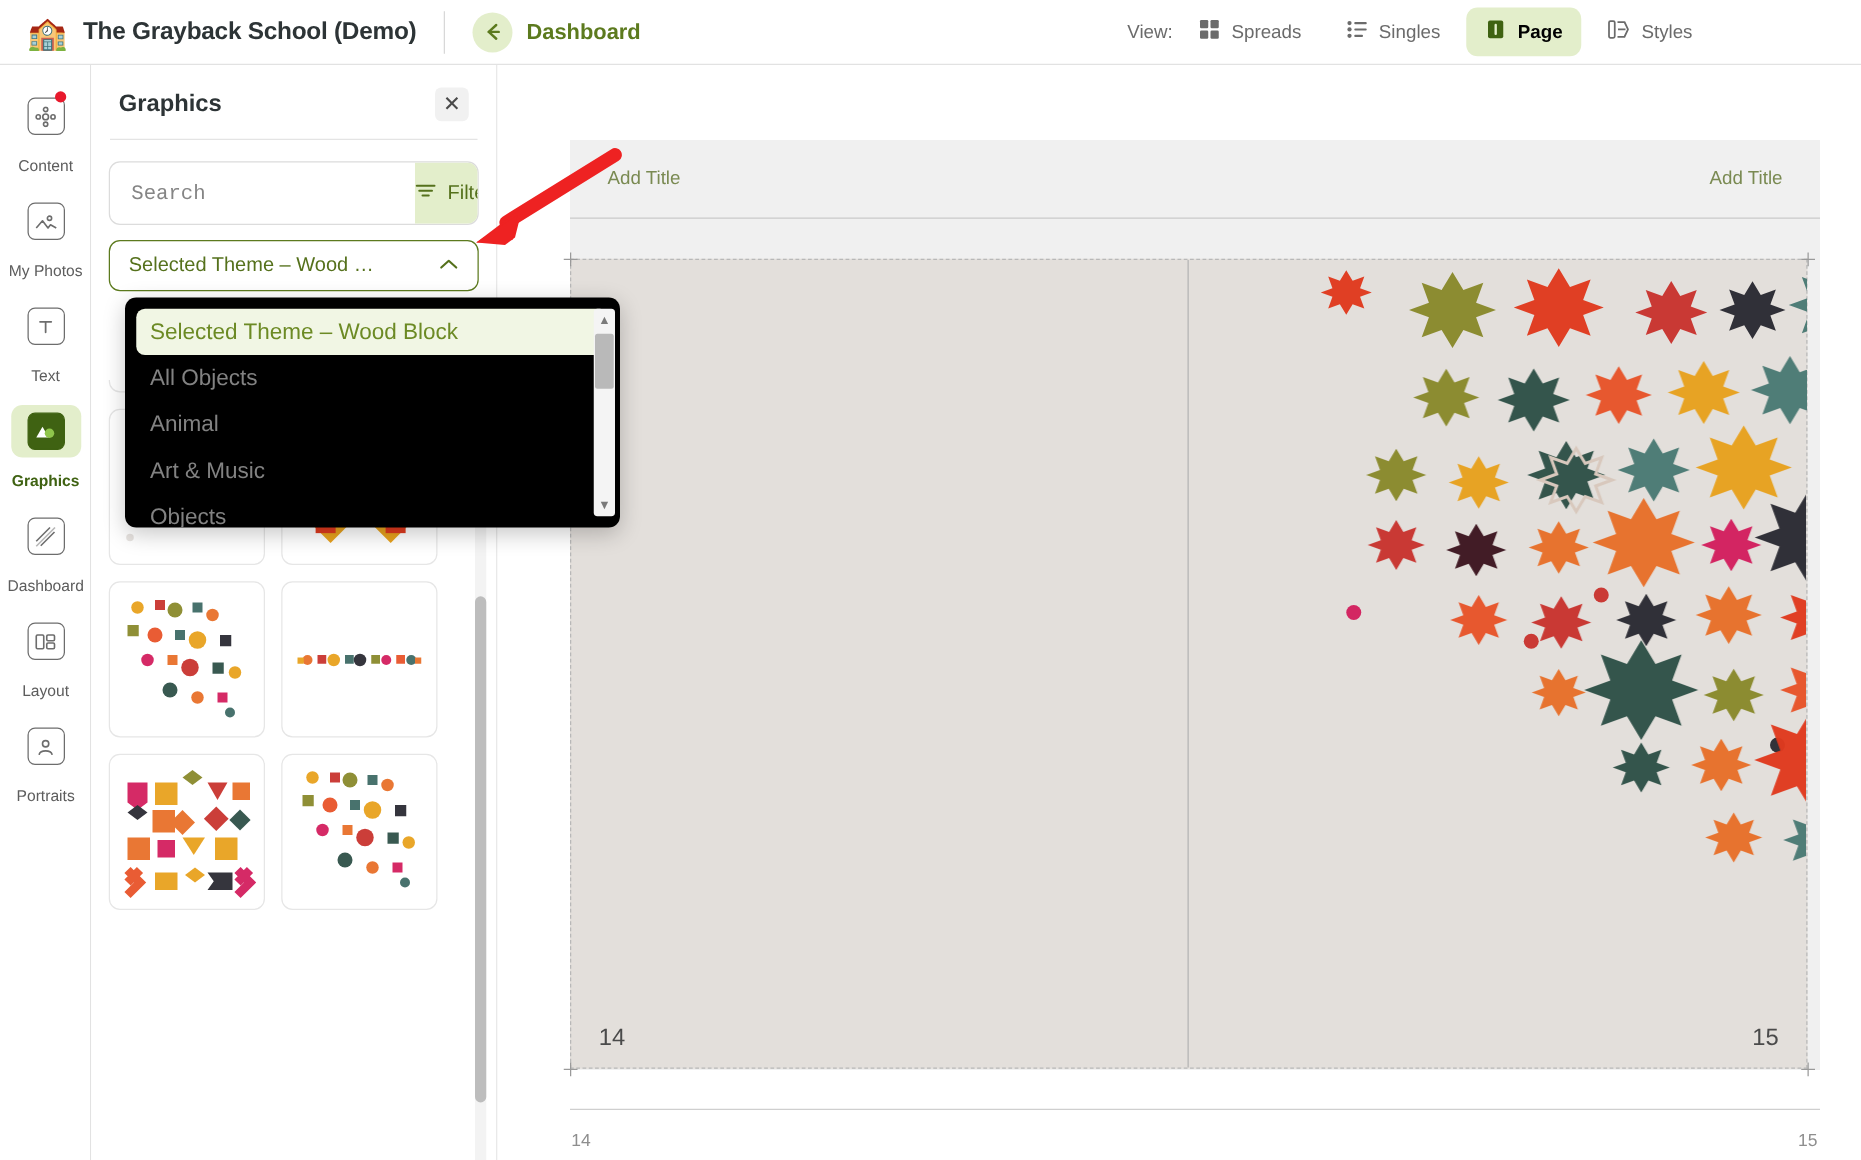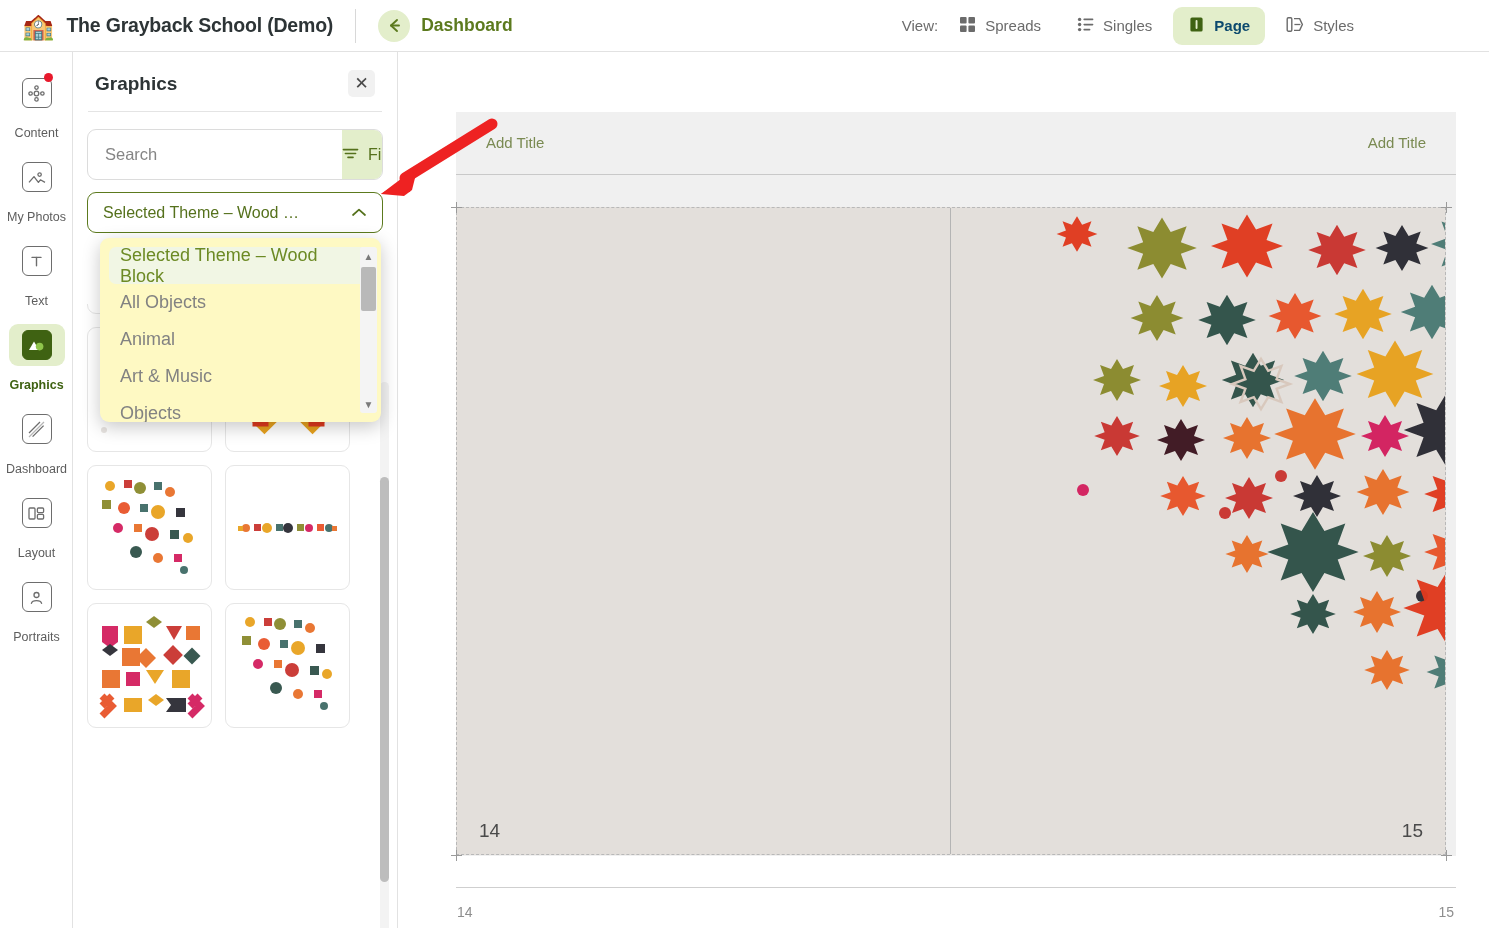--- a/index.html
+++ b/index.html
@@ -30,21 +30,21 @@
 
   .view-group {
     margin-left: auto; display: flex; align-items: center; gap: 6px; padding-right: 120px;
   }
   .view-label { font-size: 15px; color: #6b6b6b; margin-right: 0; }
   .view-item {
     display: flex; align-items: center; gap: 9px;
     padding: 9px 15px; border-radius: 9px; cursor: pointer;
     font-size: 15px; color: #6b6b6b;
   }
-  .view-item.active { background: #e3eecb; color: #0c4a6e; font-weight: bold; }
+  .view-item.active { background: #e3eecb; color: #000000; font-weight: bold; }
 
   
   .rail {
     position: absolute; left: 0; top: 52px; width: 73px; height: 876px;
     background: #ffffff; border-right: 1px solid #e2e2e2;
     padding-top: 20px;
   }
   .rail-item {
     width: 73px; display: flex; flex-direction: column; align-items: center;
     gap: 12px; margin-bottom: 16px; cursor: pointer; position: relative;
@@ -86,21 +86,21 @@
   .head-rule { height: 1px; background: #e4e4e4; margin: 14px 15px 0 15px; }
 
   .searchrow {
     margin: 17px 14px 0 14px; height: 51px;
     border: 1px solid #dcdcdc; border-radius: 9px;
     display: flex; align-items: center; overflow: hidden; background: #fff;
   }
   .search-input {
     flex: 1; border: none; outline: none; height: 49px;
     padding: 0 17px; font-size: 16.5px; color: #6b6b6b;
-    font-family: Liberation Sans, sans-serif; background: transparent;
+    font-family: Liberation Mono, monospace; background: transparent;
   }
   .search-input::placeholder { color: #858585; }
   .search-sep { width: 1px; height: 49px; background: #dcdcdc; }
   .filter-btn {
     width: 103px; height: 49px; background: #e3eecb; color: #55711c;
     display: flex; align-items: center; justify-content: center; gap: 9px;
     font-size: 16px; cursor: pointer;
   }
 
   .theme-select {
@@ -130,22 +130,22 @@
     position: absolute; right: 8px; top: 425px; width: 9px; height: 405px;
     background: #bdbdbd; border-radius: 5px; cursor: pointer;
   }
   .panel-scroll-track {
     position: absolute; right: 8px; top: 330px; width: 9px; height: 590px;
     background: #f3f3f3; border-radius: 5px;
   }
 
   
   .dropdown {
-    position: absolute; left: 100px; top: 238px; width: 281px; height: 184px;
-    background: #fef9c3; border-radius: 9px; z-index: 60;
+    position: absolute; left: 100px; top: 238px; width: 396px; height: 184px;
+    background: #000000; border-radius: 9px; z-index: 60;
     box-shadow: 0 5px 18px rgba(0,0,0,0.22); overflow: hidden;
   }
   .dd-list { padding: 9px 0 0 0; }
   .dd-item {
     height: 37px; display: flex; align-items: center;
     padding: 4px 20px; font-size: 18px; color: #828282; cursor: pointer;
   }
   .dd-item.sel { background: #f1f6e4; color: #6c8a24; border-radius: 7px; margin: 0 9px; padding: 0 11px; }
   .dd-scroll {
     position: absolute; right: 4px; top: 9px; width: 17px; height: 166px;

